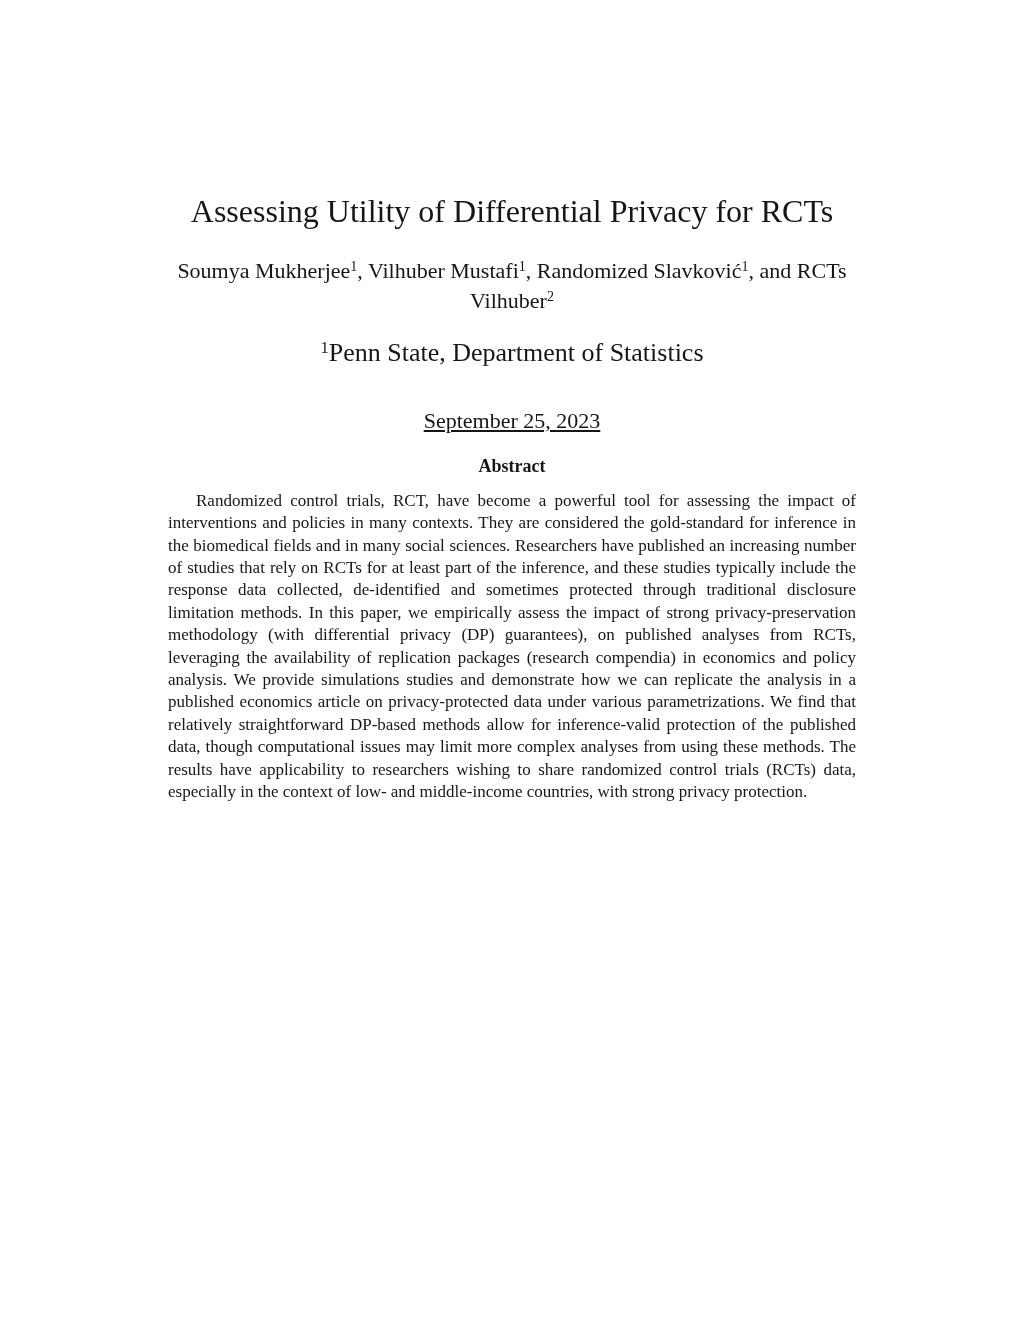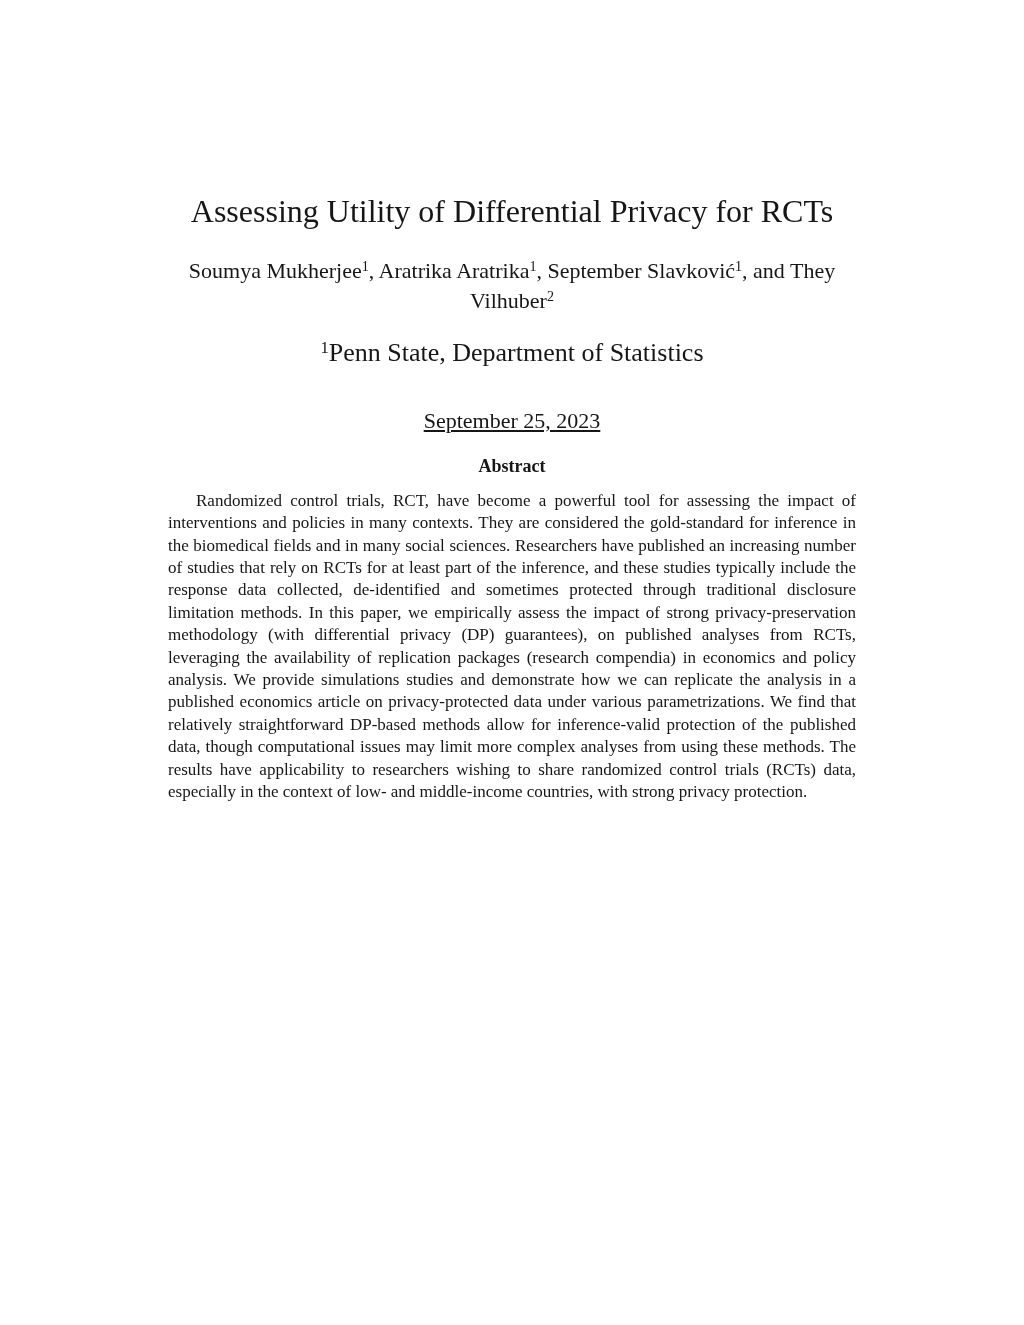--- a/index.html
+++ b/index.html
@@ -80,21 +80,21 @@
   }
 </style>
 </head>
 <body>
 
 <div class="page">
   <div class="content">
 
     <h1 class="paper-title">Assessing Utility of Differential Privacy for RCTs</h1>
 
-    <div class="authors"><span class="line1"><span>Soumya Mukherjee</span><sup>1</sup><span>, Aratrika Aratrika</span><sup>1</sup><span>, September Slavković</span><sup>1</sup><span>, and They</span><sup></sup></span><br><span><span>Vilhuber</span><sup>2</sup></span></div>
+    <div class="authors"><span class="line1"><span>Soumya Mukherjee</span><sup>1</sup><span>, Vilhuber Mustafi</span><sup>1</sup><span>, Randomized Slavković</span><sup>1</sup><span>, and RCTs</span><sup></sup></span><br><span><span>Vilhuber</span><sup>2</sup></span></div>
 
     <div class="affiliations">
       <div><sup>1</sup><span>Penn State, Department of Statistics</span></div>
     </div>
 
     <div class="date">September 25, 2023</div>
 
     <div class="abstract-heading">Abstract</div>
 
     <p class="abstract-body">Randomized control trials, RCT, have become a powerful tool for assessing the impact of interventions and policies in many contexts. They are considered the gold-standard for inference in the biomedical fields and in many social sciences. Researchers have published an increasing number of studies that rely on RCTs for at least part of the inference, and these studies typically include the response data collected, de-identified and sometimes protected through traditional disclosure limitation methods. In this paper, we empirically assess the impact of strong privacy-preservation methodology (with differential privacy (DP) guarantees), on published analyses from RCTs, leveraging the availability of replication packages (research compendia) in economics and policy analysis. We provide simulations studies and demonstrate how we can replicate the analysis in a published economics article on privacy-protected data under various parametrizations. We find that relatively straightforward DP-based methods allow for inference-valid protection of the published data, though computational issues may limit more complex analyses from using these methods. The results have applicability to researchers wishing to share randomized control trials (RCTs) data, especially in the context of low- and middle-income countries, with strong privacy protection.</p>

